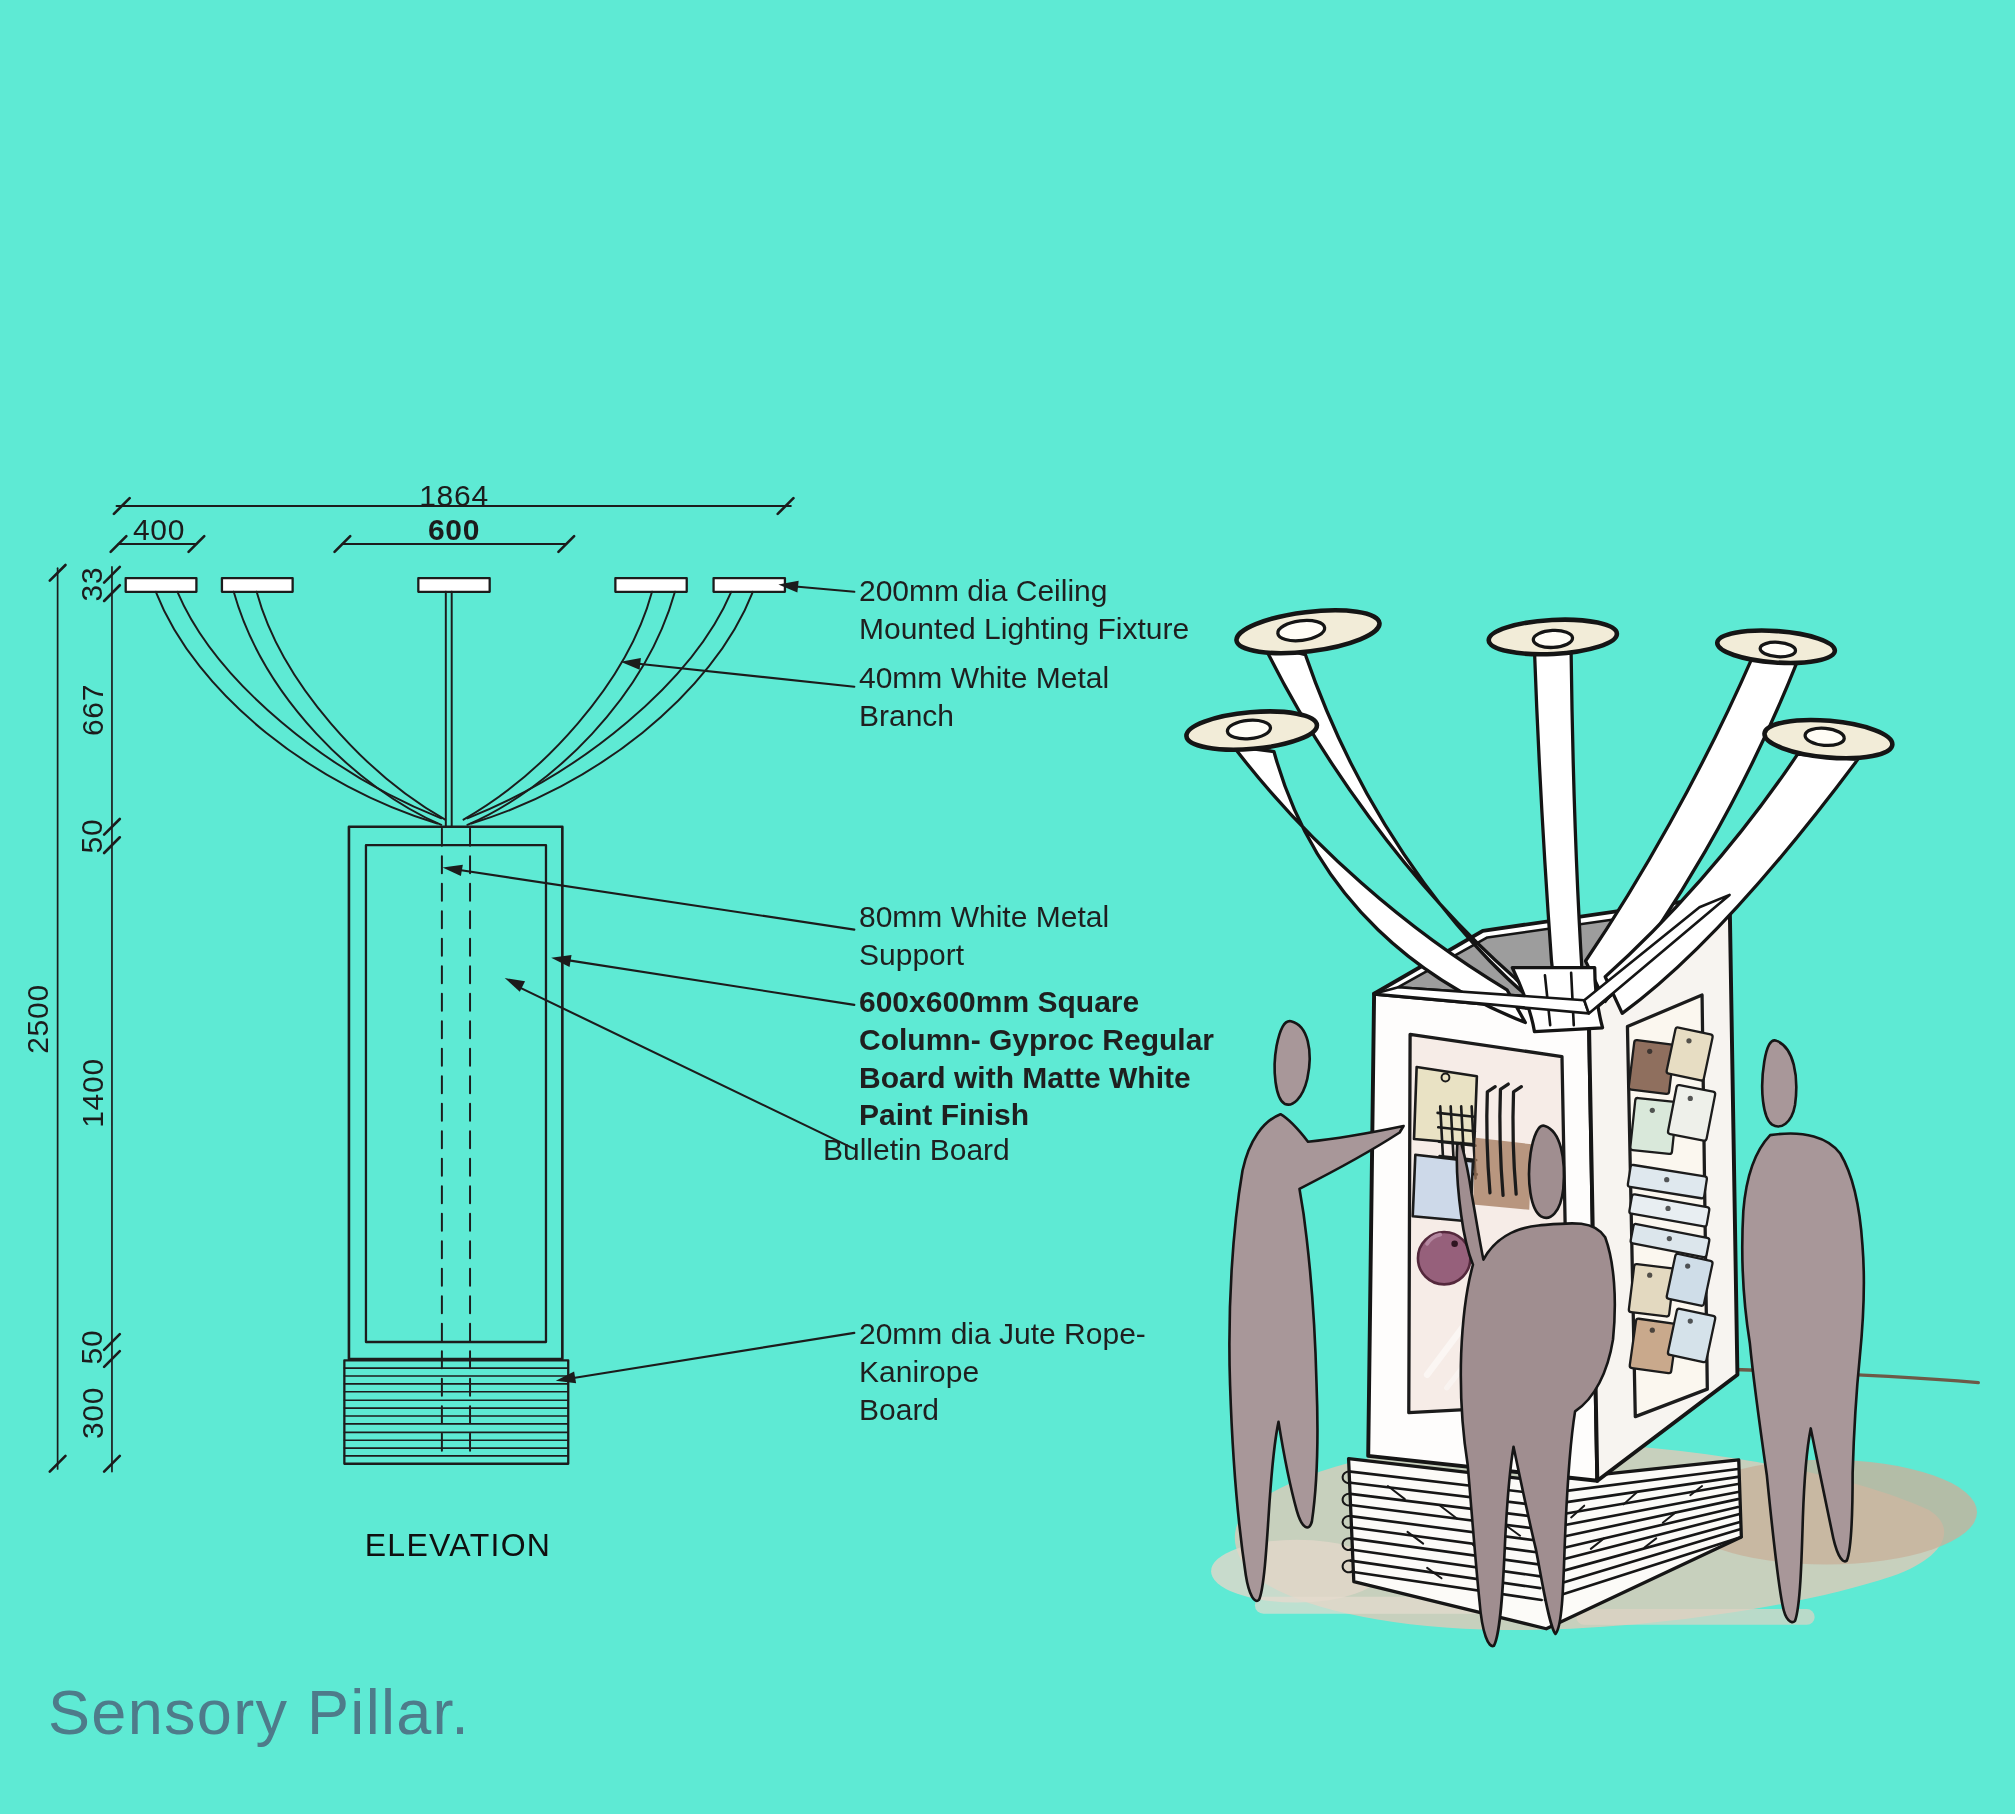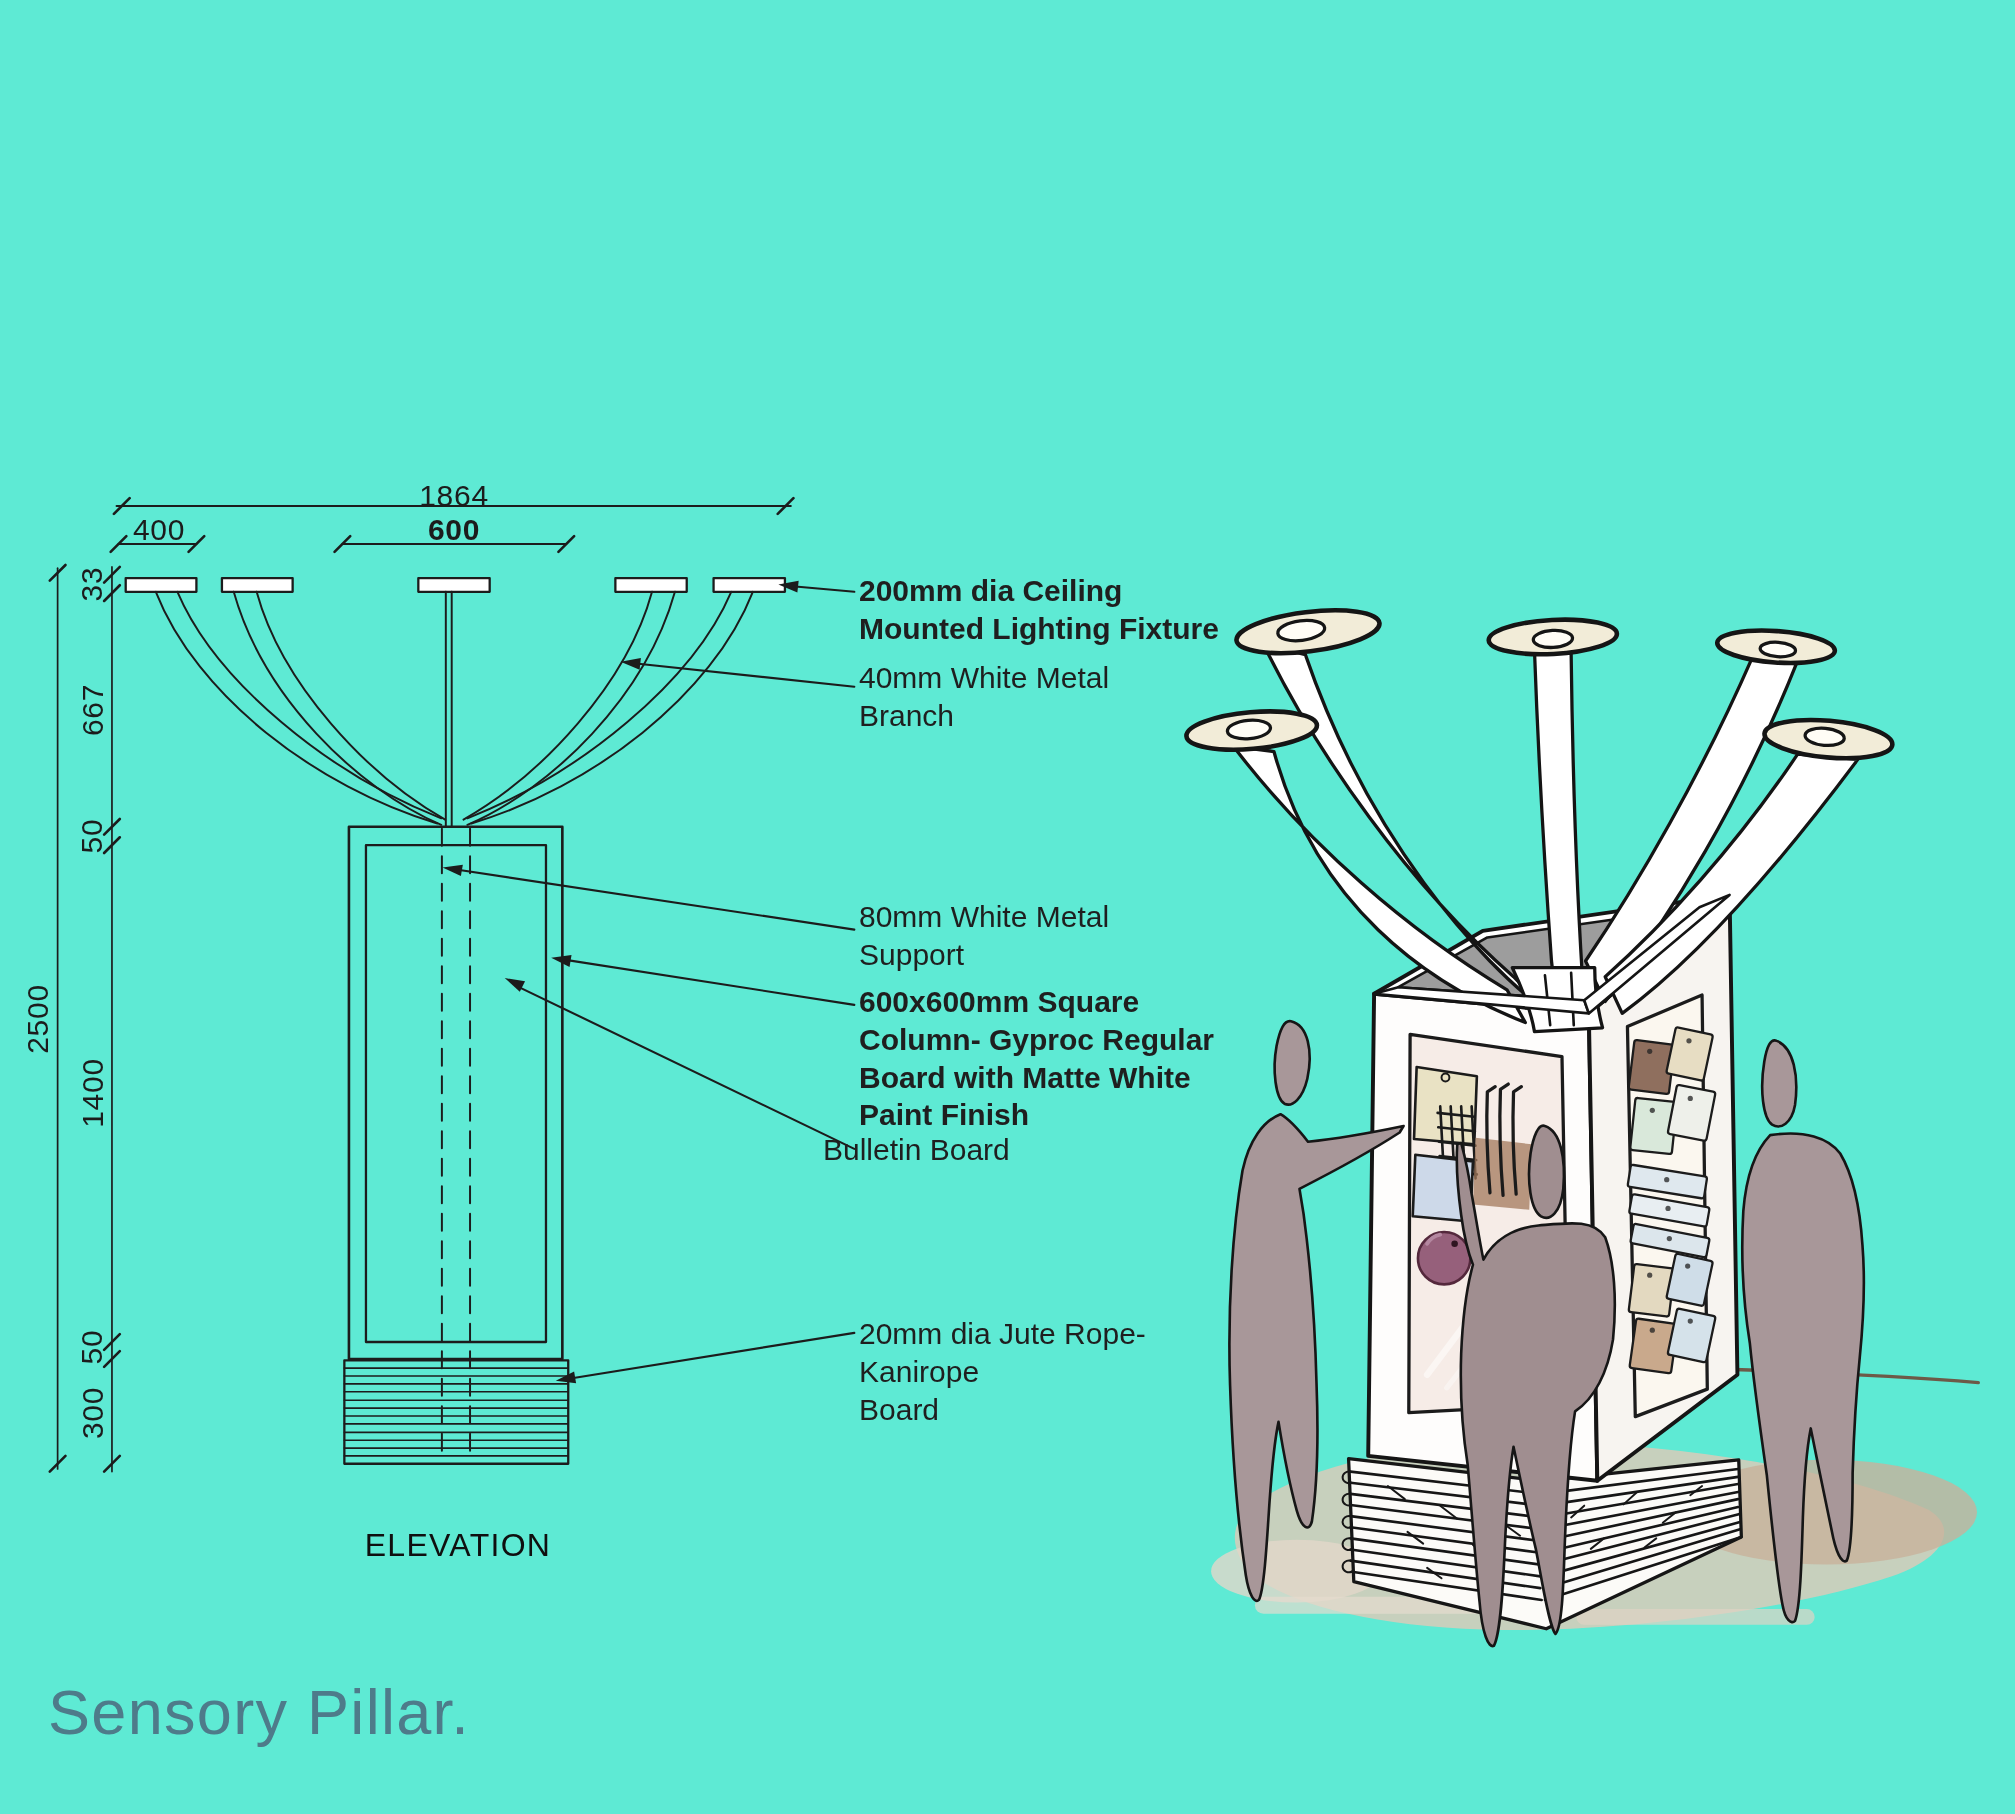--- a/index.html
+++ b/index.html
@@ -314,21 +314,21 @@
   <span class="txt dim" style="left:454px;top:530px;font-weight:bold;">600</span>
 
   <span class="txt dim vert" style="left:92px;top:584px;">33</span>
   <span class="txt dim vert" style="left:93px;top:710px;">667</span>
   <span class="txt dim vert" style="left:92px;top:836px;">50</span>
   <span class="txt dim vert" style="left:93px;top:1093px;">1400</span>
   <span class="txt dim vert" style="left:92px;top:1347px;">50</span>
   <span class="txt dim vert" style="left:93px;top:1413px;">300</span>
   <span class="txt dim vert" style="left:38px;top:1019px;">2500</span>
 
-  <div class="txt note" style="left:859px;top:572px;font-weight:bold;">200mm dia Ceiling
+  <div class="txt note" style="left:859px;top:572px;">200mm dia Ceiling
 Mounted Lighting Fixture</div>
   <div class="txt note" style="left:859px;top:659px;">40mm White Metal
 Branch</div>
   <div class="txt note" style="left:859px;top:898px;">80mm White Metal
 Support</div>
   <div class="txt note" style="left:859px;top:983px;font-weight:bold;">600x600mm Square
 Column- Gyproc Regular
 Board with Matte White
 Paint Finish</div>
   <div class="txt note" style="left:823px;top:1131px;">Bulletin Board</div>

